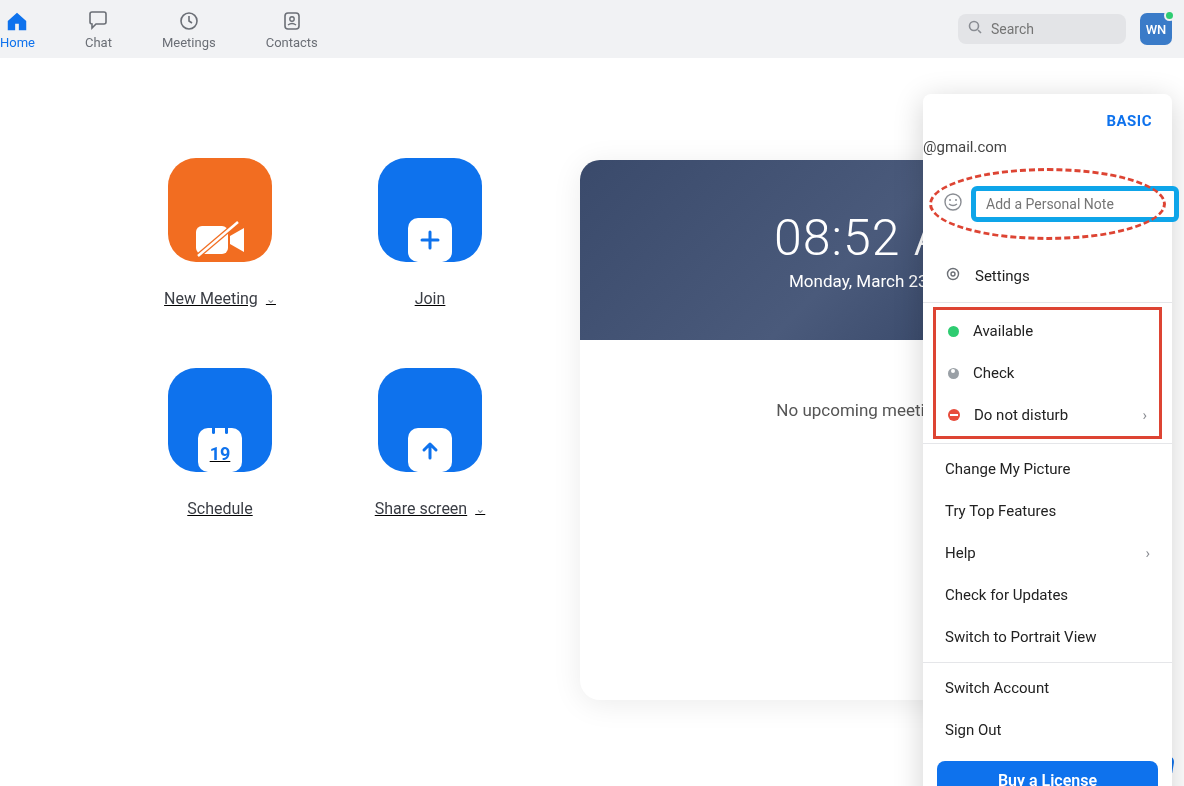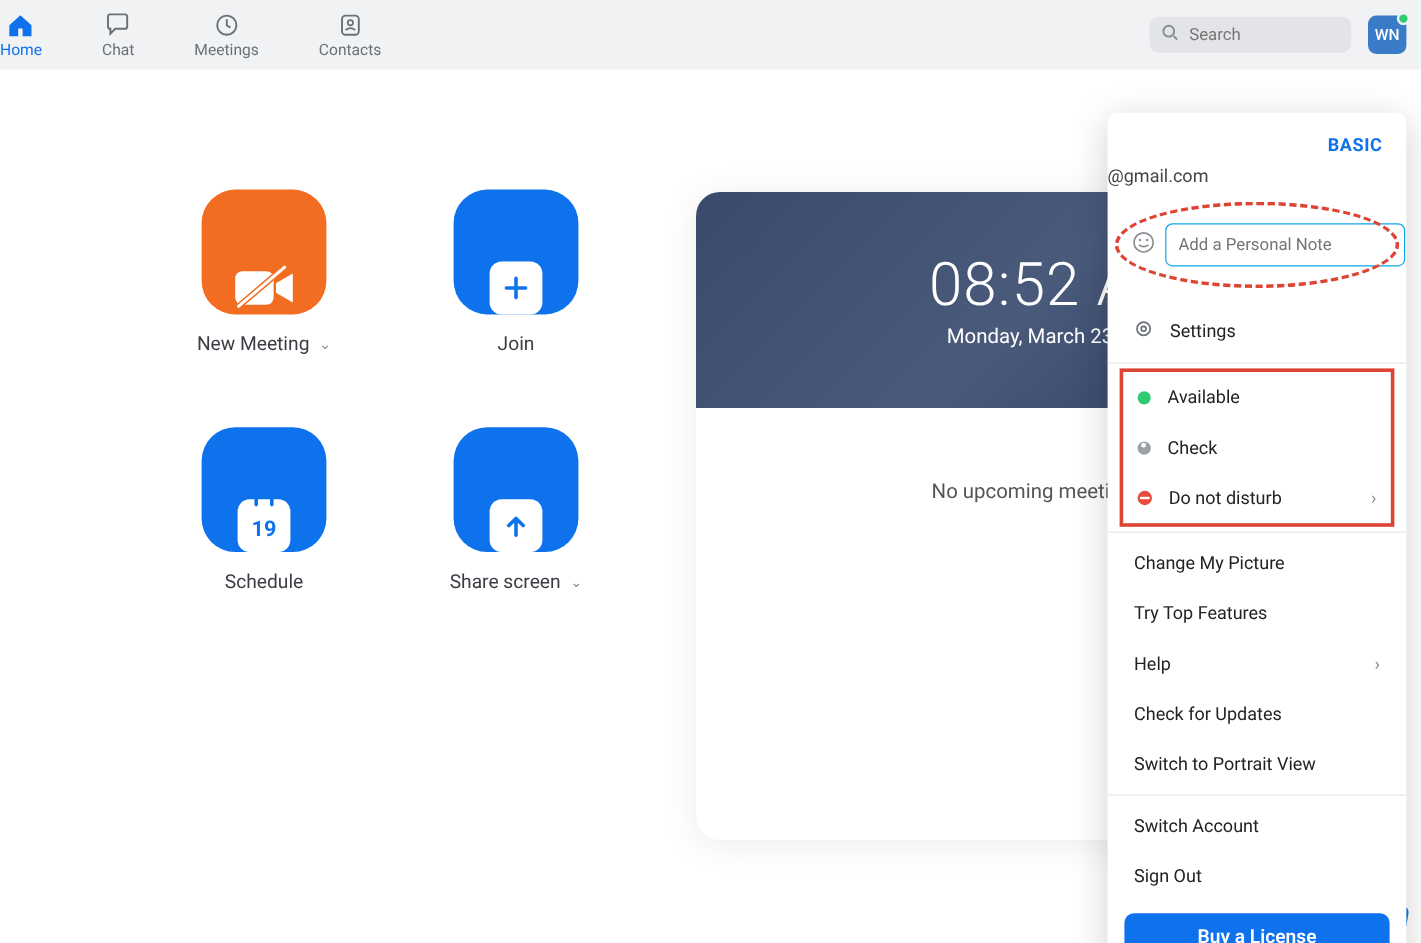--- a/index.html
+++ b/index.html
@@ -14,42 +14,42 @@
 
 .search-wrap { position: absolute; right: 58px; top: 14px; width: 168px; height: 30px; background: #e3e4e7; border-radius: 8px; display: flex; align-items: center; padding: 0 10px; gap: 8px; }
 .search-wrap input { border: none; background: transparent; outline: none; font-size: 14px; width: 100%; color: #555; }
 
 .avatar { position: absolute; right: 12px; top: 13px; width: 32px; height: 32px; border-radius: 7px; background: #3a7bc8; color: #fff; font-size: 13px; display: flex; align-items: center; justify-content: center; font-weight: 500; }
 .avatar .status-dot { position: absolute; top: -3px; right: -3px; width: 11px; height: 11px; background: #2ecc71; border-radius: 50%; border: 2px solid #f1f2f4; }
 
 .content { display: flex; padding: 100px 0 0 0; }
 
 .tiles { display: grid; grid-template-columns: 180px 180px; gap: 60px 30px; margin-left: 130px; }
-.tile { display: flex; flex-direction: column; align-items: center; gap: 15px; }
+.tile { display: flex; flex-direction: column; align-items: center; gap: 27px; text-decoration: underline; }
 .tile-icon { width: 104px; height: 104px; border-radius: 28px; display: flex; align-items: flex-end; justify-content: center; }
 .tile-icon.orange { background: #f26d21; }
 .tile-icon.blue { background: #0e72ed; }
 .tile-label-row { display: flex; align-items: center; gap: 8px; color: #3a3d44; font-size: 16px; }
 .tile-chevron { color: #8a8d93; font-size: 12px; }
 
 .inner-white { width: 44px; height: 44px; background: #fff; border-radius: 10px; display: flex; align-items: center; justify-content: center; }
 
 .calendar-panel { position: absolute; left: 580px; top: 160px; width: 560px; height: 540px; background: #fff; border-radius: 20px; box-shadow: 0 4px 30px rgba(0,0,0,0.08); overflow: hidden; }
 .cal-header { height: 180px; background: linear-gradient(135deg, #3a4a6b 0%, #4a5a7b 50%, #2a3a5b 100%); display: flex; flex-direction: column; align-items: center; justify-content: center; color: #fff; }
 .cal-time { font-size: 50px; font-weight: 300; letter-spacing: 1px; }
 .cal-date { font-size: 17px; margin-top: 4px; }
 .cal-body { padding: 60px 30px; text-align: center; color: #555; font-size: 17px; }
 
 .dropdown { position: absolute; right: 12px; top: 58px; width: 249px; background: #fff; border-radius: 8px; box-shadow: 0 6px 30px rgba(0,0,0,0.18); padding: 18px 0 12px 0; z-index: 10; margin-top: 36px; }
 .dd-basic { text-align: right; color: #0e72ed; font-weight: 700; font-size: 15px; padding: 0 20px 8px 20px; letter-spacing: 0.5px; }
 .dd-email { text-align: left; color: #444; font-size: 15px; padding-bottom: 18px; }
 .dd-note-wrap { position: relative; margin: 0 14px 20px 14px; padding: 12px 6px; }
 .dd-note-ellipse { position: absolute; inset: -6px -8px; border: 3px dashed #d43; border-radius: 50%; pointer-events: none; }
 .dd-note-inner { display: flex; align-items: center; gap: 8px; }
-.dd-note-input { flex: 1; height: 36px; border: 1px solid #0ea5e9; border-radius: 6px; padding: 0 10px; font-size: 14px; outline: none; color: #000000; }
+.dd-note-input { flex: 1; height: 36px; border: 5px solid #0ea5e9; border-radius: 6px; padding: 0 10px; font-size: 14px; outline: none; color: #000000; }
 .dd-item { display: flex; align-items: center; gap: 14px; padding: 12px 22px; font-size: 15px; color: #222; cursor: pointer; position: relative; }
 .dd-item .spacer { flex: 1; }
 .dd-sep { height: 1px; background: #e5e6e9; margin: 4px 0; }
 .dd-status-box { border: 3px solid #d43; margin: 4px 10px; }
 .dd-status-box .dd-item { padding: 12px 12px; }
 .status-circle { width: 11px; height: 11px; border-radius: 50%; }
 .status-circle.green { background: #2ecc71; }
 .status-circle.gray { background: #9aa0a6; position: relative; }
 .status-circle.gray::after { content: ""; position: absolute; width: 4px; height: 4px; background: #fff; border-radius: 50%; top: 1px; left: 3px; }
 .status-circle.red { background: #e74c3c; width: 12px; height: 12px; border-radius: 50%; position: relative; }

